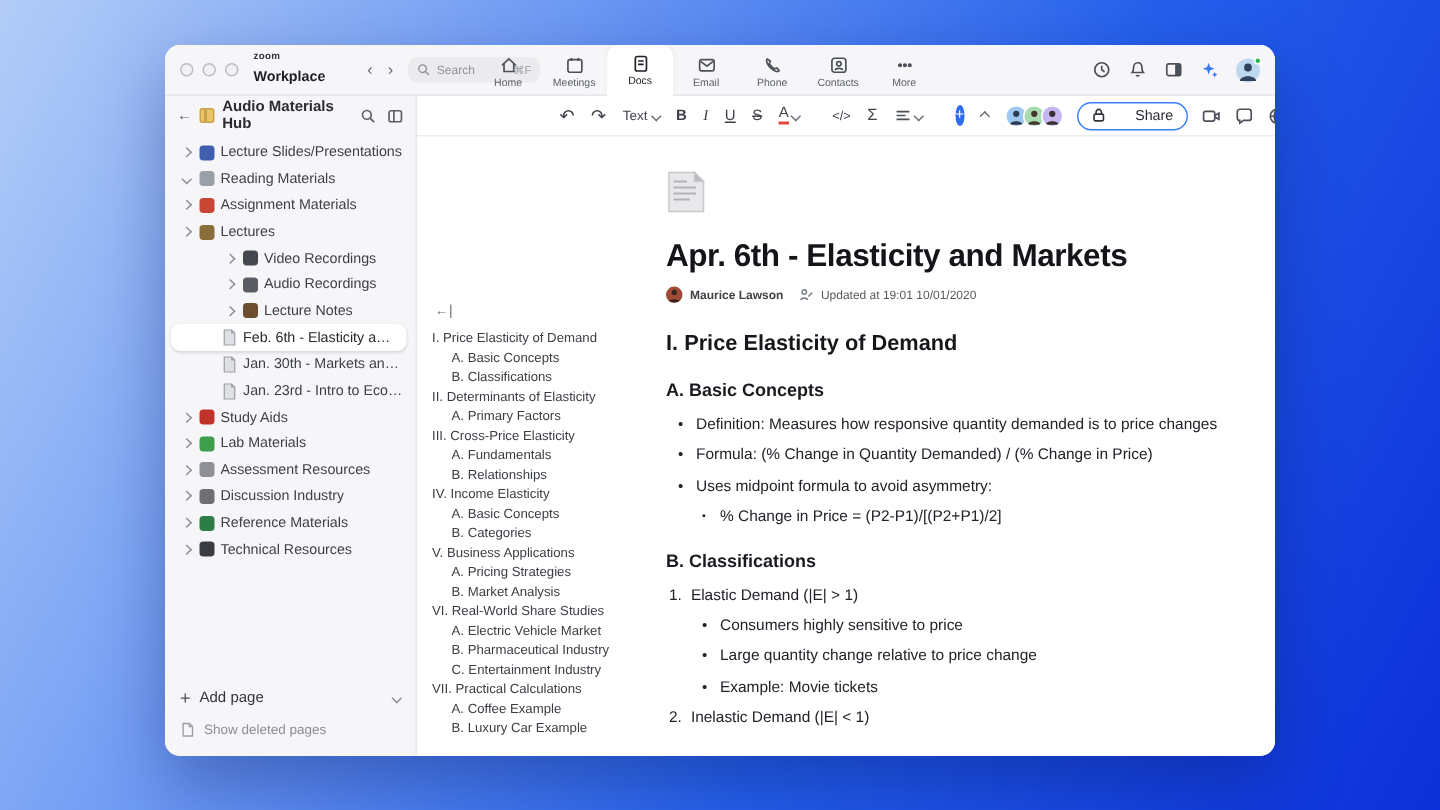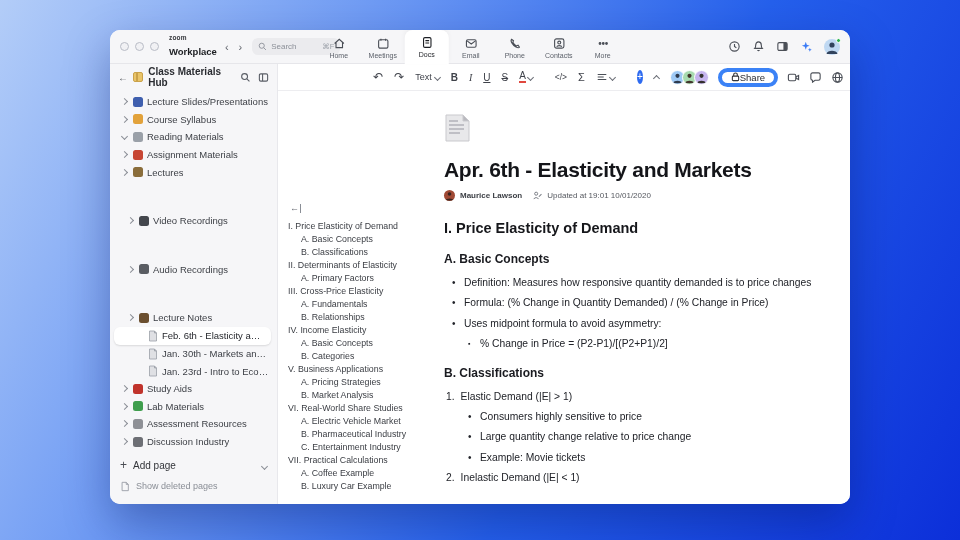--- a/index.html
+++ b/index.html
@@ -8,21 +8,21 @@
 
   .window { position:absolute; left:110px; top:30px; width:740px; height:474px;
     background:#fff; border-radius:10px; box-shadow:0 18px 45px rgba(0,18,90,.35);
     overflow:hidden; display:flex; flex-direction:column; }
 
   
   .titlebar { height:34px; background:#f6f6f8; border-bottom:1px solid #e6e6ea;
     display:flex; align-items:center; padding:0 10px; flex:0 0 auto; position:relative; }
   .traffic { display:flex; gap:6px; margin-right:10px; }
   .traffic span { width:9px; height:9px; border-radius:50%; border:1px solid #b9bcc6; background:#f1f1f4; display:block; }
-  .brand { line-height:1; margin-right:8px; }
+  .brand { line-height:1; margin-right:28px; }
   .brand .z { font-size:6.5px; color:#33353a; display:block; font-weight:700; letter-spacing:.2px; }
   .brand .w { font-size:9.5px; color:#1c1e22; font-weight:700; }
   .histnav { display:flex; gap:10px; color:#60646c; font-size:11px; margin-right:10px; }
   .histnav span { cursor:default; }
   .searchpill { display:flex; align-items:center; gap:4px; background:#ebebee; border-radius:6px;
     height:17px; width:88px; padding:0 6px; color:#8c9098; font-size:8px; }
   .searchpill .sc { margin-left:auto; color:#9ba0a8; font-size:7.5px; }
 
   .navtabs { position:absolute; left:50%; transform:translateX(-53%); top:0; height:34px; display:flex; align-items:flex-end; }
   .navtab { width:44px; height:32px; display:flex; flex-direction:column; align-items:center; justify-content:center;
@@ -52,21 +52,21 @@
 
   .tree { flex:1; overflow:hidden; padding:3px 0 0 0; }
   .trow { height:17.6px; display:flex; align-items:center; gap:4px; font-size:9.5px; color:#3c3f45; padding-right:8px; }
   .trow .chevbox { width:9px; display:flex; justify-content:center; flex:0 0 auto; }
   .chev { width:5px; height:5px; border-right:1.3px solid #8a8e96; border-bottom:1.3px solid #8a8e96; display:inline-block; }
   .chev.right { transform:rotate(-45deg); }
   .chev.down { transform:rotate(45deg); }
   .trow .chip { width:10px; height:10px; border-radius:2.5px; flex:0 0 auto; }
   .trow .pageico { width:10px; height:12px; flex:0 0 auto; }
   .trow.lv0 { padding-left:10px; }
-  .trow.lv1 { padding-left:16px;margin-top:31px; }
+  .trow.lv1 { padding-left:39px; }
   .trow.lv2 { padding-left:38px; }
   .trow.selected { background:#fff; border-radius:6px; margin:0 6px 0 4px; box-shadow:0 1px 2px rgba(0,0,0,.12);
     padding-left:34px; height:18px; color:#26282d; }
   .trow .tlabel { white-space:nowrap; overflow:hidden; text-overflow:ellipsis; }
 
   .sb-bottom { padding:6px 10px 10px 10px; }
   .sb-addrow { display:flex; align-items:center; gap:6px; font-size:10px; color:#33353a; height:18px; }
   .sb-addrow .plus { font-size:12px; color:#4a4d54; }
   .sb-addrow .chevbox { margin-left:auto; }
   .sb-delrow { display:flex; align-items:center; gap:6px; font-size:9px; color:#8a8e96; height:16px; margin-top:4px; }
@@ -82,21 +82,21 @@
   .toolbar .textdd { font-size:9px; display:flex; align-items:center; gap:3px; }
   .toolbar .b { font-weight:700; } .toolbar .i { font-style:italic; font-family:"Liberation Serif",serif; }
   .toolbar .u { text-decoration:underline; } .toolbar .s { text-decoration:line-through; }
   .toolbar .acolor { border-bottom:2px solid #e0483e; line-height:1; }
   .aiplus { width:14px; height:14px; border-radius:50%; background:#2e6bf0; color:#fff; font-size:10px;
     display:flex; align-items:center; justify-content:center; line-height:1; }
   .tb-right { margin-left:auto; display:flex; align-items:center; gap:9px; }
   .collab { display:flex; }
   .collab .cav { width:15px; height:15px; border-radius:50%; border:1.5px solid #fff; margin-left:-3px; overflow:hidden; }
   .collab .cav:first-child { margin-left:0; }
-  .sharebtn { display:flex; align-items:center; gap:0; border:4px solid #3b82f6; border-radius:11px;
+  .sharebtn { display:flex; align-items:center; gap:20px; border:1px solid #3b82f6; border-radius:11px;
     height:19px; padding:0 9px; font-size:9.5px; color:#2b2d32; background:#fff; }
   .sharebtn svg { width:9px; height:10px; stroke:#33353a; fill:none; stroke-width:1.2; }
   .tb-right > svg { width:13px; height:13px; stroke:#4b4f57; fill:none; stroke-width:1.2; }
 
   .contentarea { flex:1; position:relative; min-height:0; }
 
   
   .toc { position:absolute; left:10px; top:106px; width:152px; }
   .toc-collapse { color:#6a6e76; font-size:9px; border-right:1.3px solid #8a8e96; padding-right:1px; display:inline-block; line-height:9px; margin-bottom:7px; margin-left:2px; }
   .toc-item { font-size:8.8px; color:#3a3d43; line-height:13px; white-space:nowrap; }
@@ -229,46 +229,39 @@
       </div>
     </div>
   </div>
 
   <div class="bodyrow">
 
     <div class="sidebar">
       <div class="sb-head">
         <span class="sb-back">←</span>
         <span class="sb-book"></span>
-        <span class="sb-title">Class Materials Hub</span>
+        <span class="sb-title">Audio Materials Hub</span>
         <span class="sb-headicons">
           <svg viewBox="0 0 12 12">
               <circle cx="5" cy="5" r="3.2"></circle>
               <line x1="7.5" y1="7.5" x2="10.3" y2="10.3"></line>
             </svg>
           <svg viewBox="0 0 12 12">
               <rect x="1.5" y="2" width="9" height="8" rx="1.5"></rect>
               <line x1="5" y1="2.2" x2="5" y2="9.8"></line>
             </svg>
         </span>
       </div>
       <div class="tree" id="tree">
           <div class="trow lv0">
             <span class="chevbox">
               <span class="chev right"></span>
             </span>
             <span class="chip" style="background: rgb(63, 95, 174);"></span>
             <span class="tlabel">Lecture Slides/Presentations</span>
-          </div>
-          <div class="trow lv0">
-            <span class="chevbox">
-              <span class="chev right"></span>
-            </span>
-            <span class="chip" style="background: rgb(226, 162, 59);"></span>
-            <span class="tlabel">Course Syllabus</span>
           </div>
           <div class="trow lv0">
             <span class="chevbox">
               <span class="chev down"></span>
             </span>
             <span class="chip" style="background: rgb(154, 160, 168);"></span>
             <span class="tlabel">Reading Materials</span>
           </div>
           <div class="trow lv0">
             <span class="chevbox">

